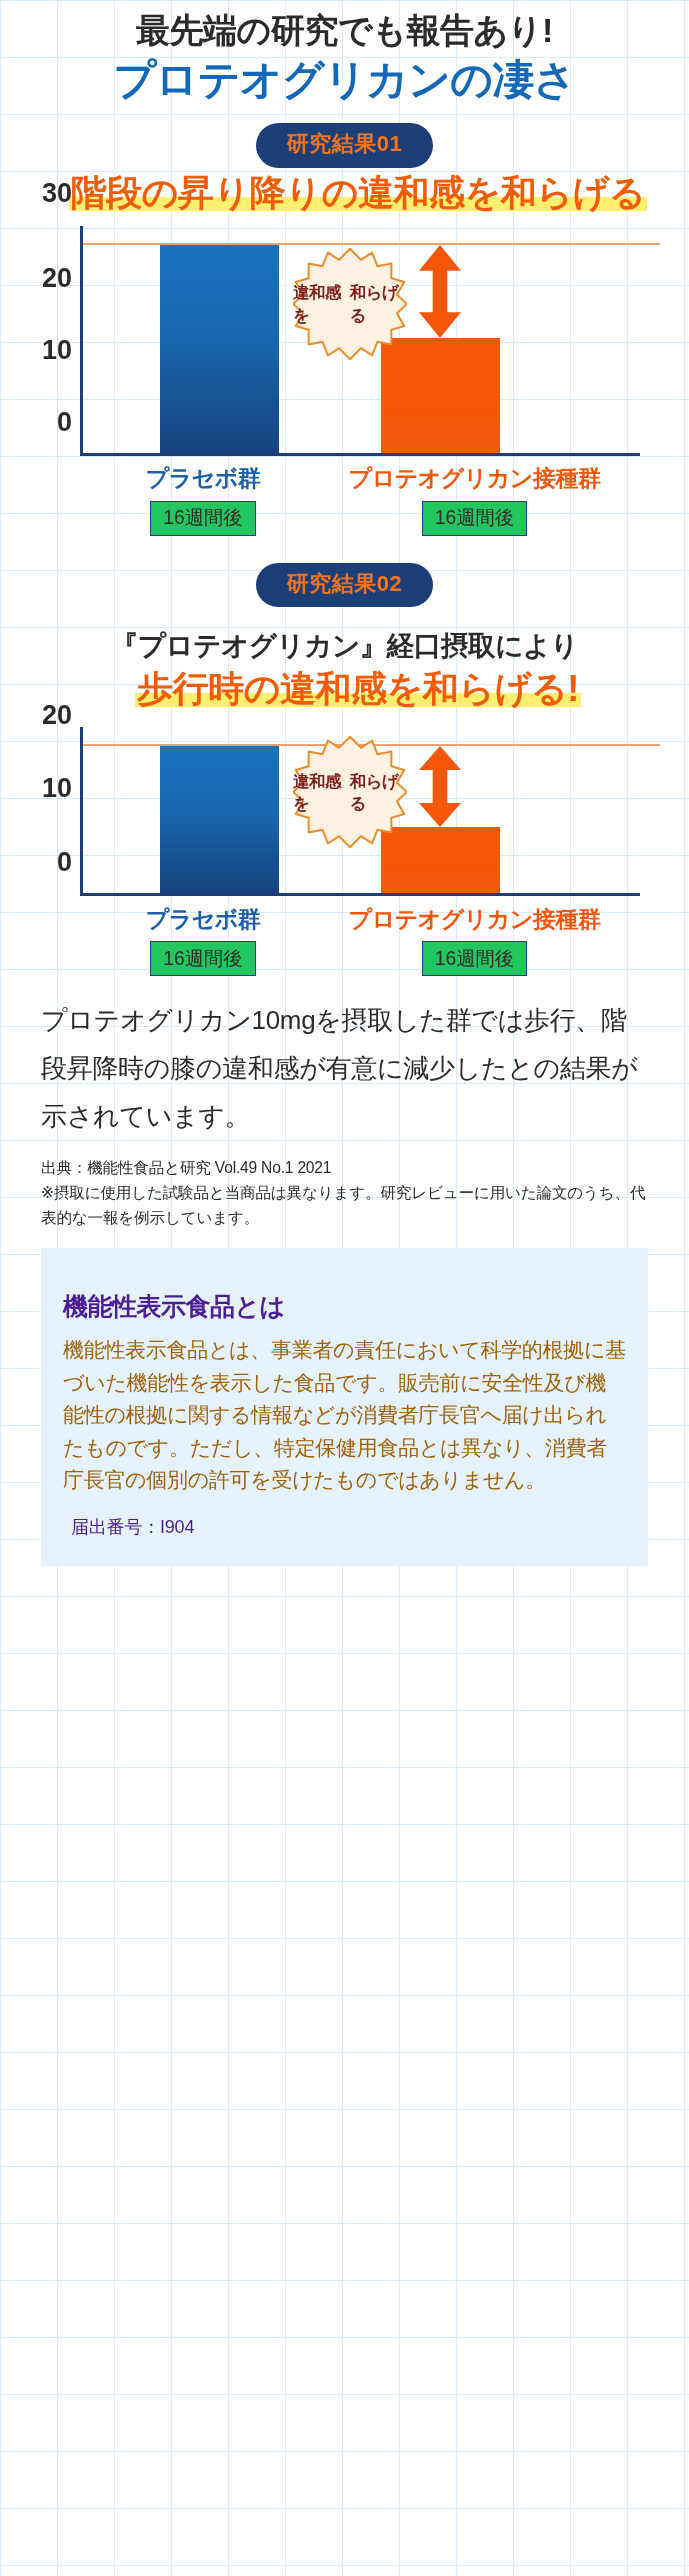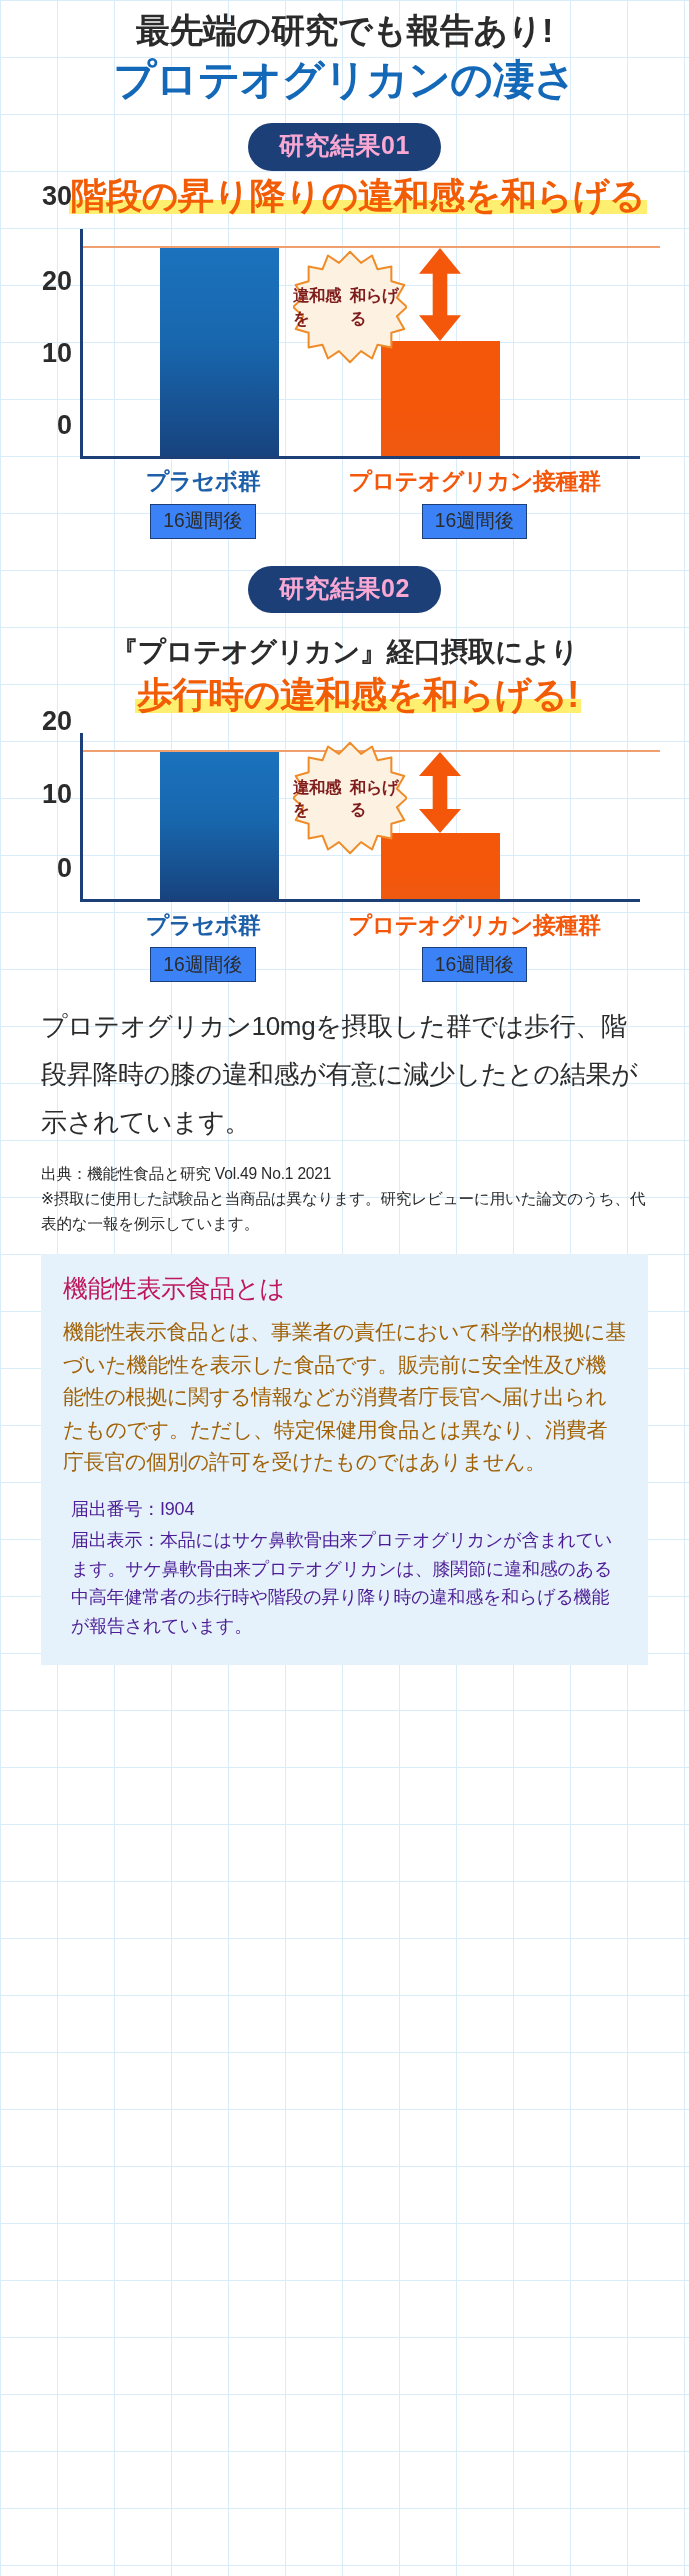--- a/index.html
+++ b/index.html
@@ -47,22 +47,22 @@
     letter-spacing: -0.9px;
     line-height: 1.25;
     margin-top: 1.8px;
   }
 
   
   .badge-wrap { text-align: center; margin-top: 16.5px; }
   .badge {
     display: inline-block;
     background: #1d3f77;
-    color: #f9a8d4;
-    font-size: 25px;
+    color: #f97316;
+    font-size: 22px;
     font-weight: 700;
     letter-spacing: 0.5px;
     padding: 6.4px 31px 8.3px 31px;
     border-radius: 37px;
   }
 
   
   .sub-dark {
     text-align: center;
     font-size: 27.6px;
@@ -166,21 +166,21 @@
     font-weight: 700;
     letter-spacing: -0.5px;
     white-space: nowrap;
   }
   .legend-name.blue { color: #1d5fa8; }
   .legend-name.orange { color: #f4560a; }
   .legend-chip {
     display: inline-block;
     margin-top: 6.4px;
     border: 1.8px solid #1d3f77;
-    background: #3b82f6;
+    background: #22c55e;
     color: #2b2b2b;
     font-size: 19.3px;
     padding: 2.8px 12px 3.7px 12px;
     white-space: nowrap;
   }
 
   
   .body-text {
     width: 607px;
     margin: 0 auto;
@@ -203,23 +203,24 @@
 
   
   .infobox {
     width: 607px;
     margin: 16.5px auto 0 auto;
     background: #e6f2fb;
     padding: 18.4px 22px 24px 22px;
   }
   .infobox-title {
     font-size: 25px;
-    font-weight: 400;
-    color: #be185d;
-    letter-spacing: -0.5px;
+    font-weight: 700;
+    color: #4c1d95;
+    letter-spacing: -0.5px;
+    margin-top: 24px;
   }
   .infobox-body {
     margin-top: 11px;
     font-size: 21px;
     line-height: 1.55;
     color: #a16207;
     letter-spacing: -0.3px;
   }
   .infobox-small {
     margin-top: 16.5px;
@@ -350,18 +351,17 @@
   <div class="notes">
     <div>出典：機能性食品と研究 Vol.49 No.1 2021</div>
     <div>※摂取に使用した試験品と当商品は異なります。研究レビューに用いた論文のうち、代表的な一報を例示しています。</div>
   </div>
 
   <div class="infobox">
     <div class="infobox-title">機能性表示食品とは</div>
     <div class="infobox-body">機能性表示食品とは、事業者の責任において科学的根拠に基づいた機能性を表示した食品です。販売前に安全性及び機能性の根拠に関する情報などが消費者庁長官へ届け出られたものです。ただし、特定保健用食品とは異なり、消費者庁長官の個別の許可を受けたものではありません。</div>
     <div class="infobox-small">
       <div class="ln">届出番号：I904</div>
-      <div class="ln">届出表示：本品にはサケ鼻軟骨由来プロテオグリカンが含まれています。サケ鼻軟骨由来プロテオグリカンは、膝関節に違和感のある中高年健常者の歩行時や階段の昇り降り時の違和感を和らげる機能が報告されています。</div>
     </div>
   </div>
 
 </div>
 
 
 </body></html>

